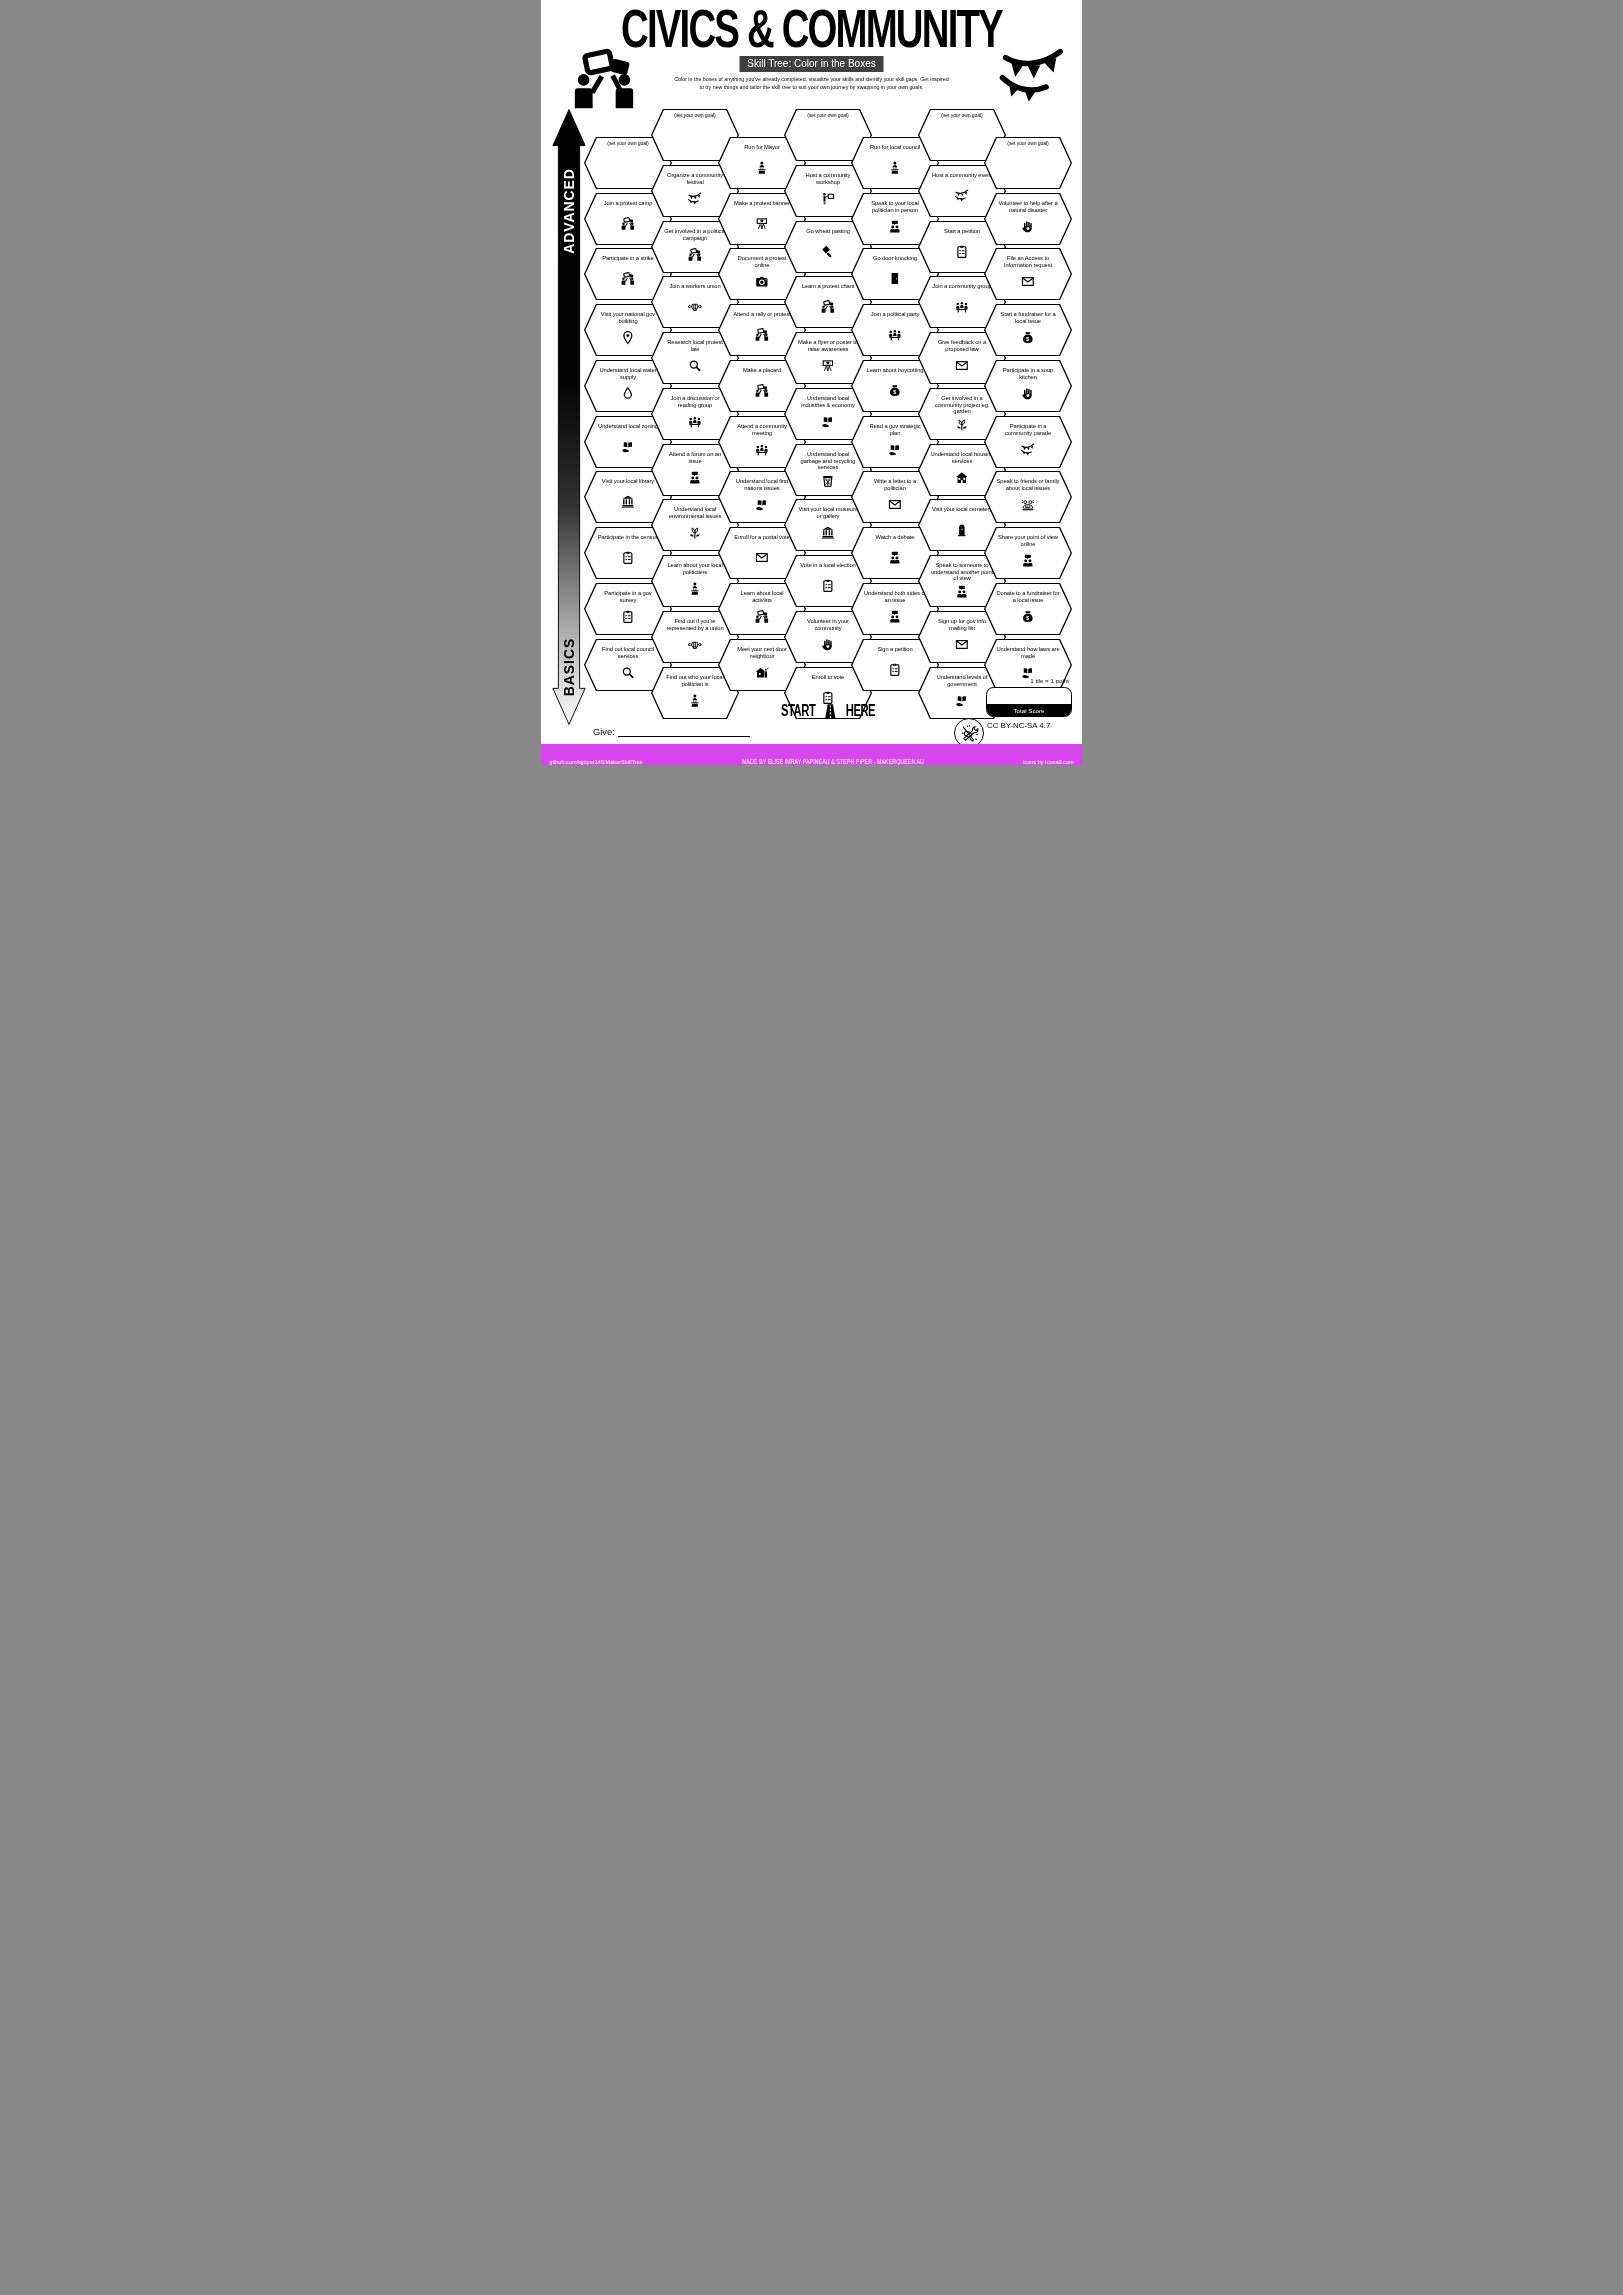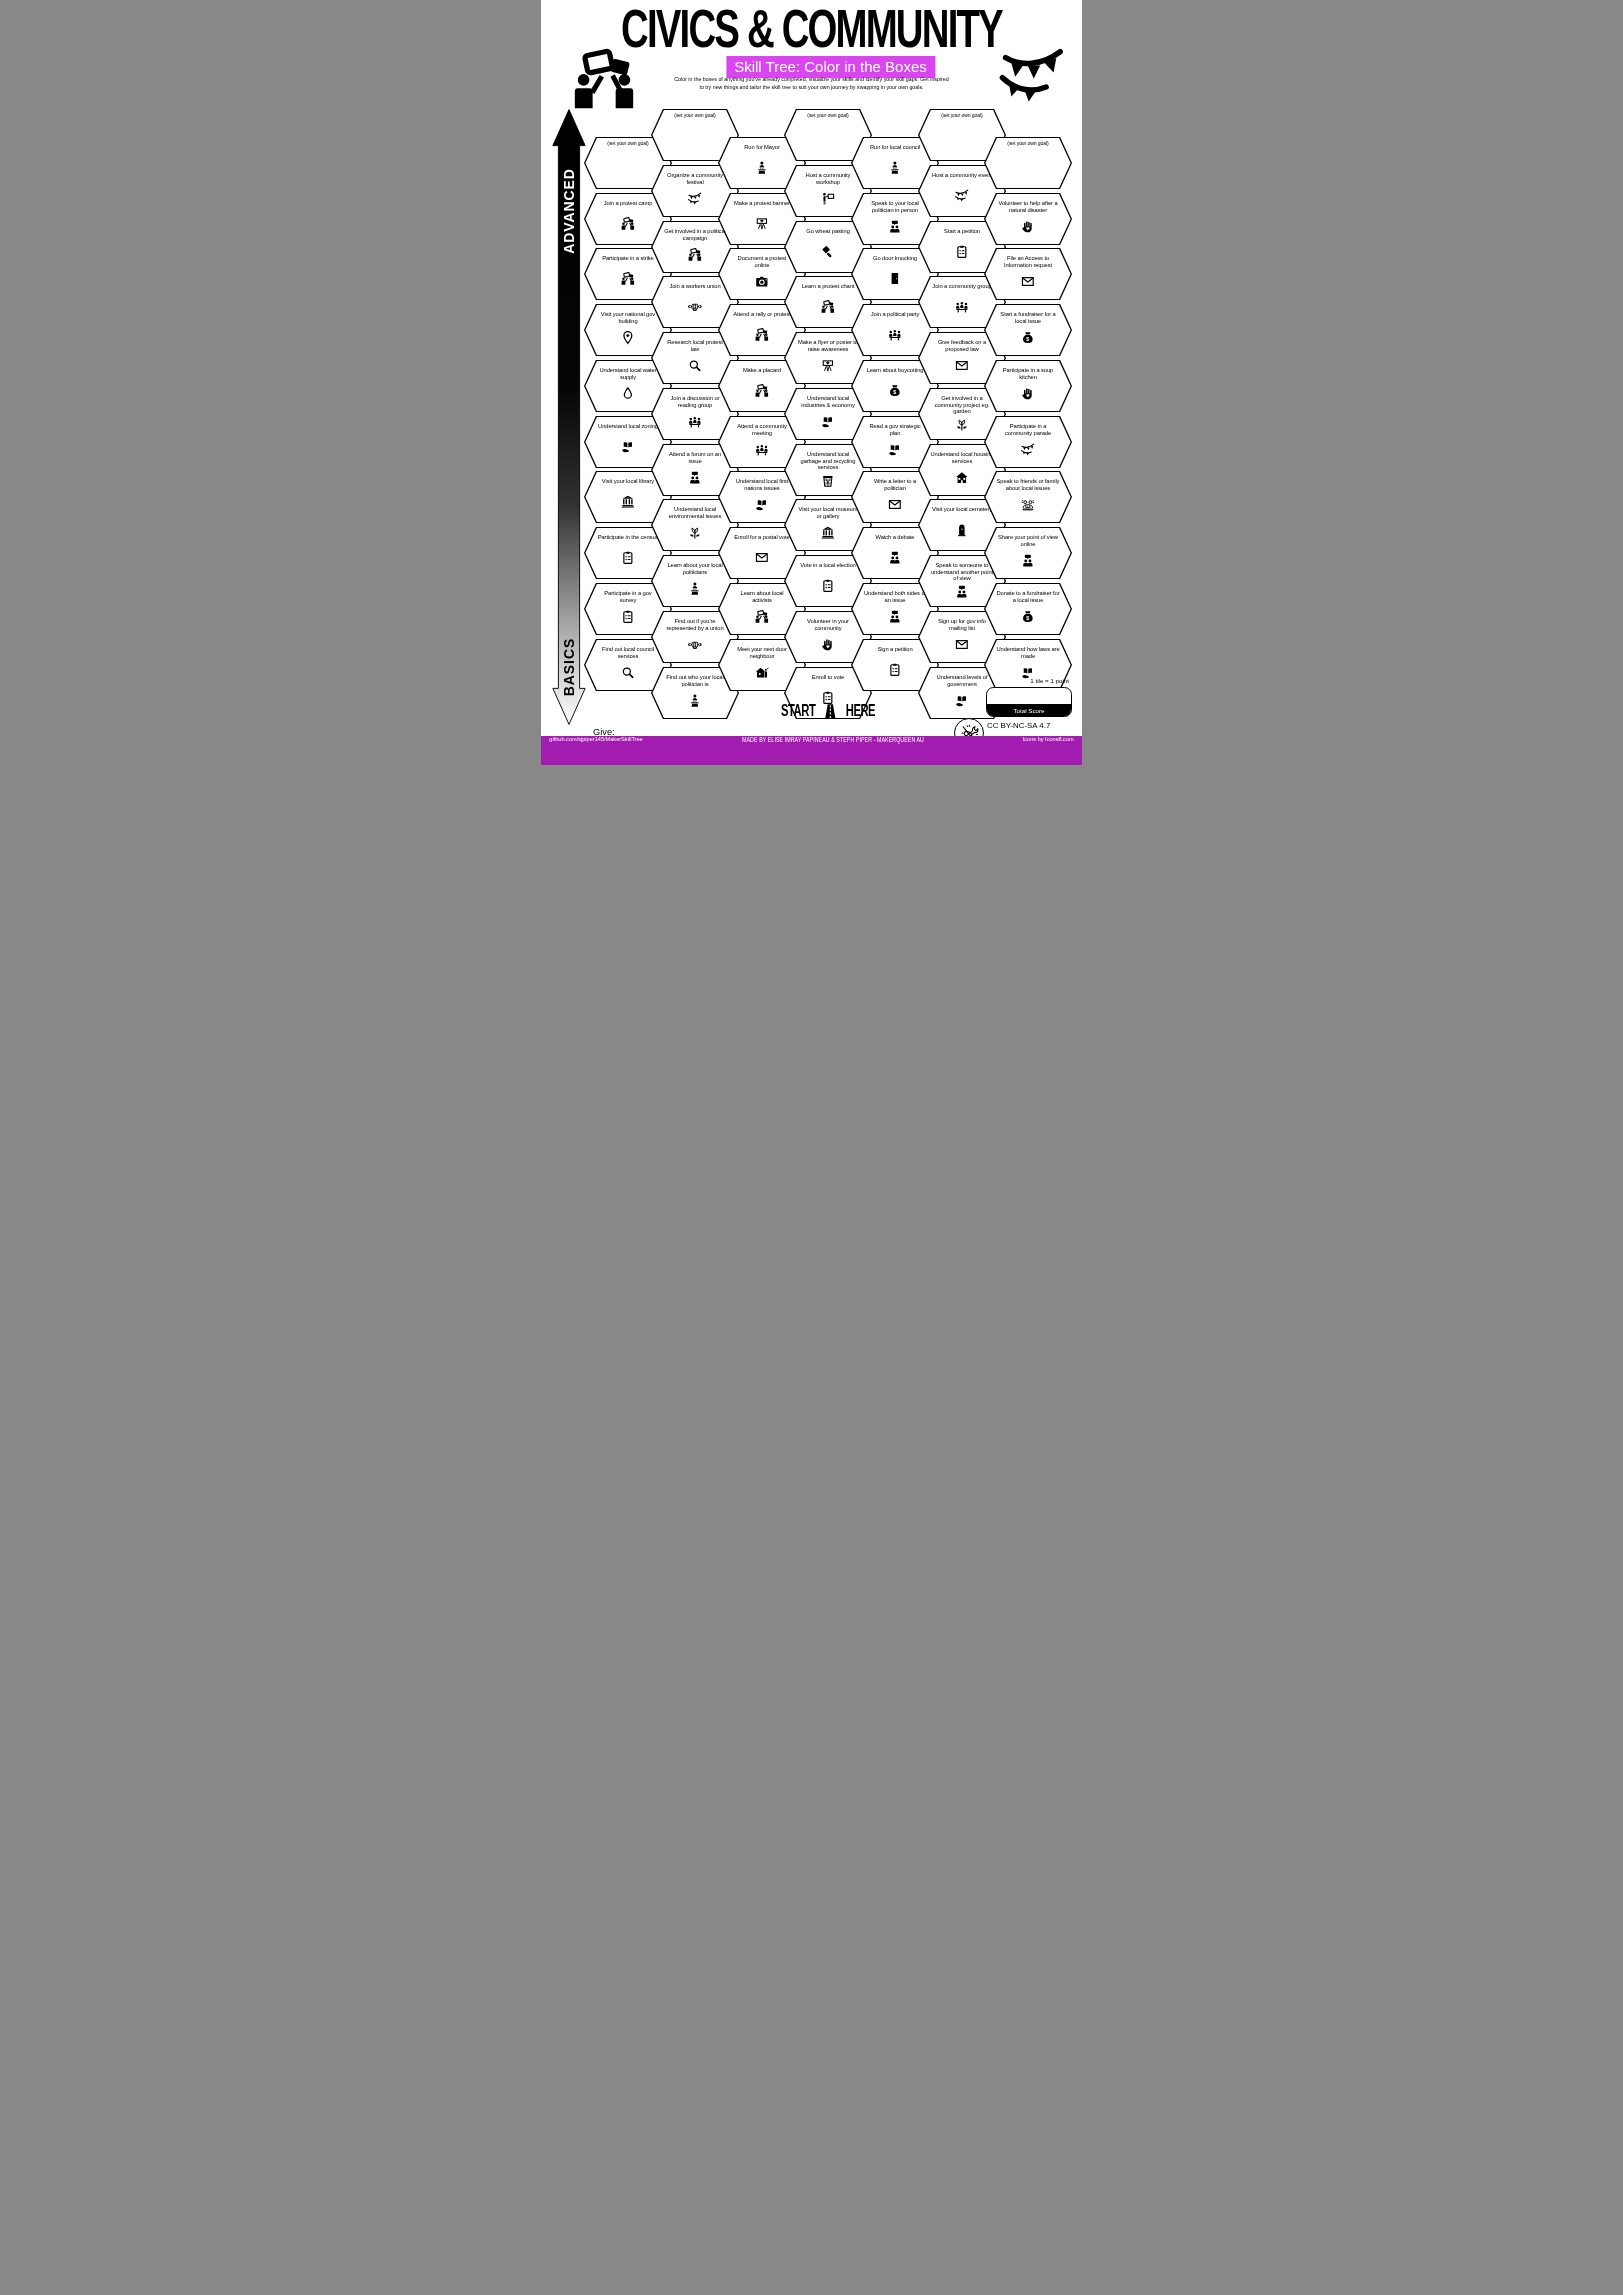--- a/index.html
+++ b/index.html
@@ -5,21 +5,21 @@
   html,body{margin:0;padding:0;background:#888;}
   .page{position:relative;width:541px;height:765px;background:#fff;margin:0 auto;
         font-family:"Liberation Sans",sans-serif;color:#000;overflow:hidden;}
 
   
   .title{position:absolute;top:2.8px;left:0;width:100%;height:50px;display:flex;
          align-items:center;justify-content:center;font-weight:700;font-size:48px;
          letter-spacing:-2.3px;transform:scale(.80,1.10);transform-origin:center;
          white-space:nowrap;}
   .subtitle{position:absolute;top:56px;left:50%;transform:translateX(-50%);
-            background:#d946ef;color:#fff;font-size:15px;padding:2.3px 8.3px;white-space:nowrap;margin-left:19px;}
+            background:#404040;color:#fff;font-size:10px;padding:2.3px 8.3px;white-space:nowrap;}
   .desc{position:absolute;top:76px;left:50%;transform:translateX(-50%);width:324px;
         text-align:center;font-size:5.3px;line-height:1.5;}
 
   
   .deco{position:absolute;}
   .deco svg{width:100%;height:100%;}
   .deco-protest{left:28px;top:44px;width:70px;height:70px;}
   .deco-bunting{left:450px;top:40px;width:81px;height:69px;transform:rotate(4deg);}
 
   
@@ -60,22 +60,22 @@
              border:1.2px solid #000;border-radius:7.4px;overflow:hidden;background:#fff;
              box-sizing:border-box;}
   .score-bar{position:absolute;left:0;right:0;bottom:0;height:11.6px;background:#000;color:#fff;
              display:flex;align-items:center;justify-content:center;font-size:6.2px;}
 
   .cc-badge{position:absolute;left:413px;top:718px;width:28px;height:28px;border:0.7px solid #000;
             border-radius:50%;display:flex;align-items:center;justify-content:center;background:#fff;}
   .cc-badge svg{width:20.4px;height:20.4px;}
   .cc-text{position:absolute;left:446px;top:721px;font-size:7.9px;}
 
-  .footer{position:absolute;left:0;bottom:0;width:100%;height:29px;background:#a21caf;color:#fff;
-          display:flex;align-items:flex-start;justify-content:space-between;padding:0 8.3px;
+  .footer{position:absolute;left:0;bottom:0;width:100%;height:21px;background:#d946ef;color:#fff;
+          display:flex;align-items:flex-end;justify-content:space-between;padding:0 8.3px;
           box-sizing:border-box;}
   .footer .f-left,.footer .f-right{font-size:5.6px;}
   .footer .f-center{font-size:6.2px;letter-spacing:0.1px;transform:scale(.85,1.15);white-space:nowrap;}
 </style>
 </head>
 <body>
 
 <div class="page">
 
   <div class="title">CIVICS &amp; COMMUNITY</div>

